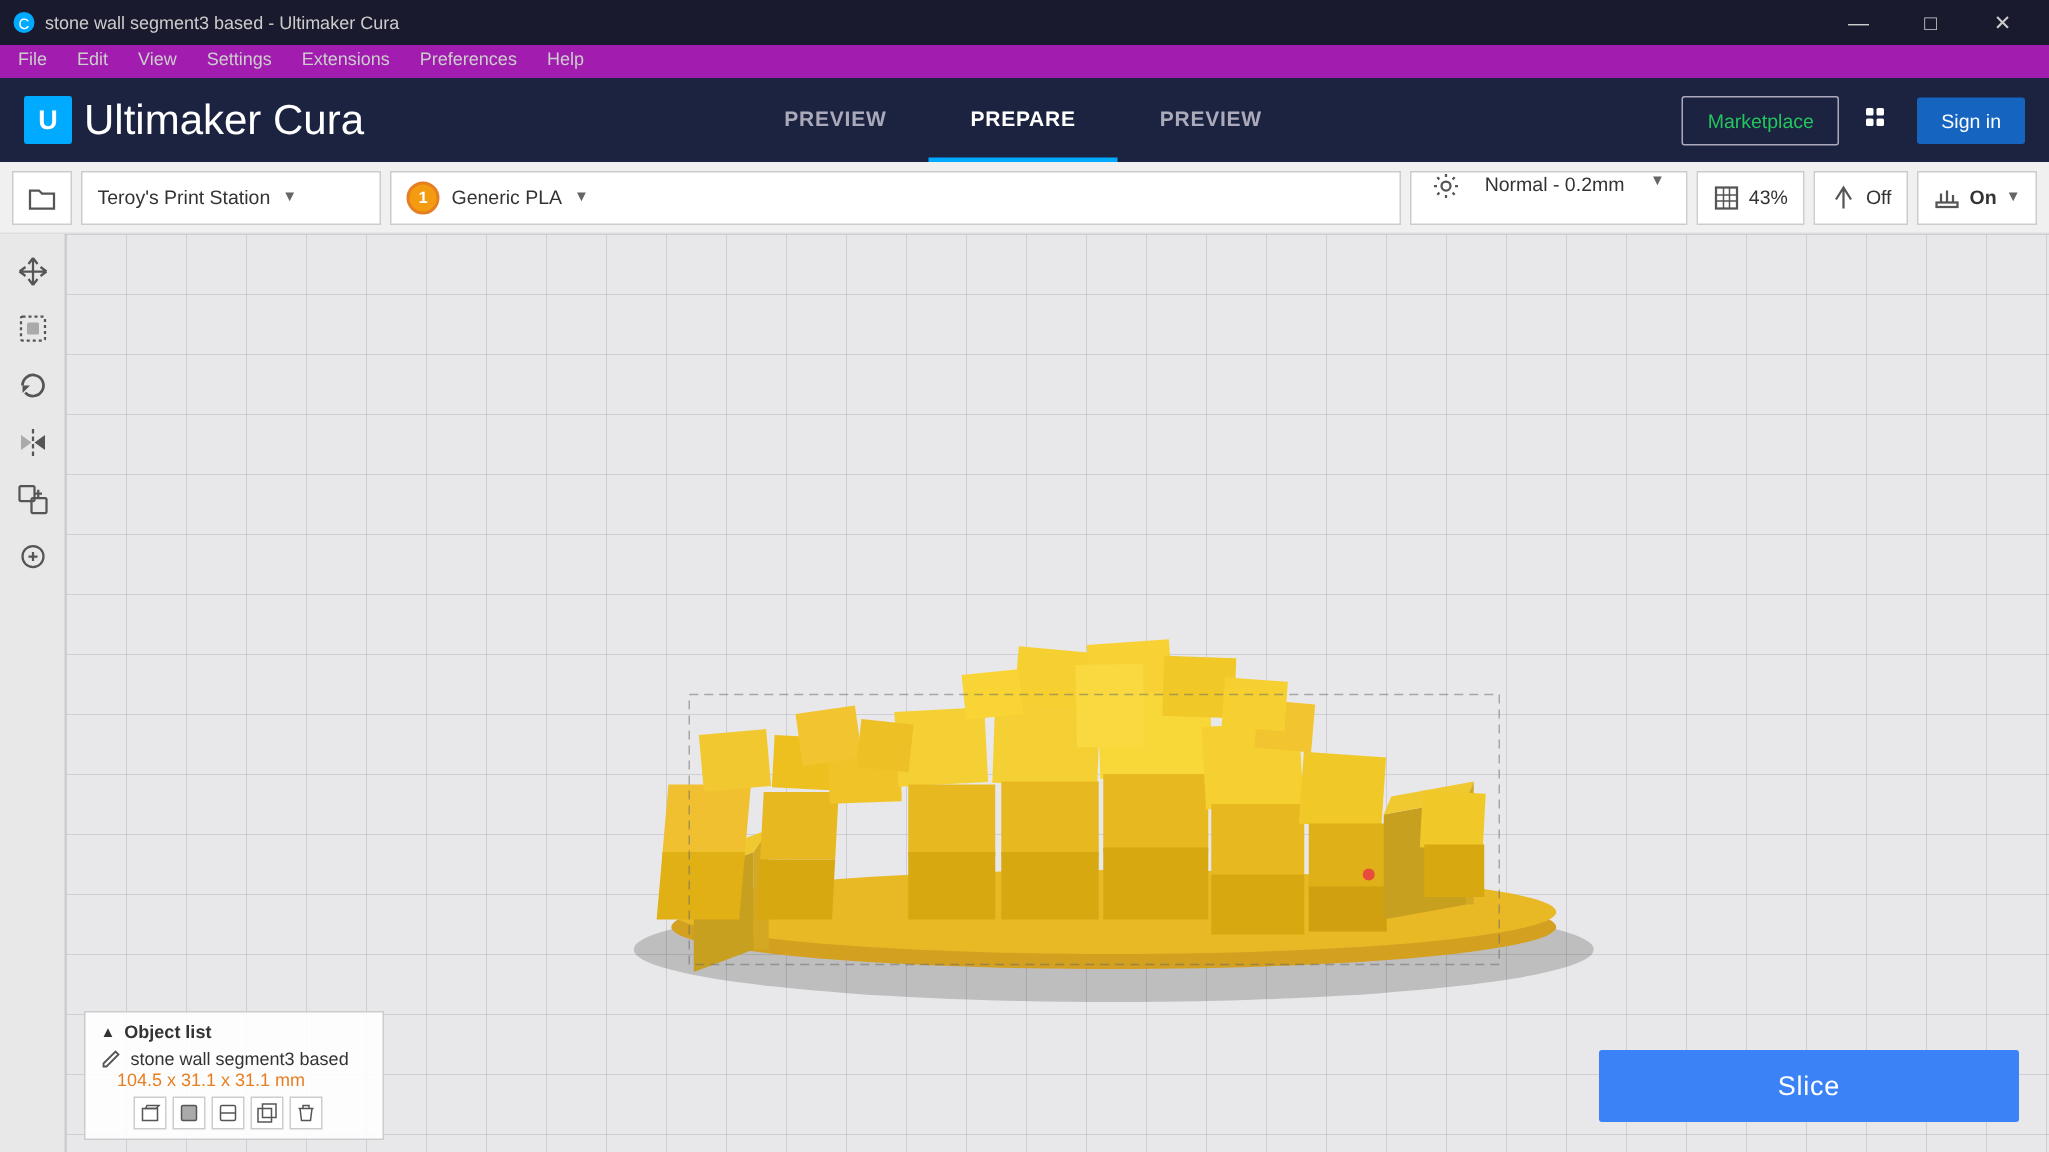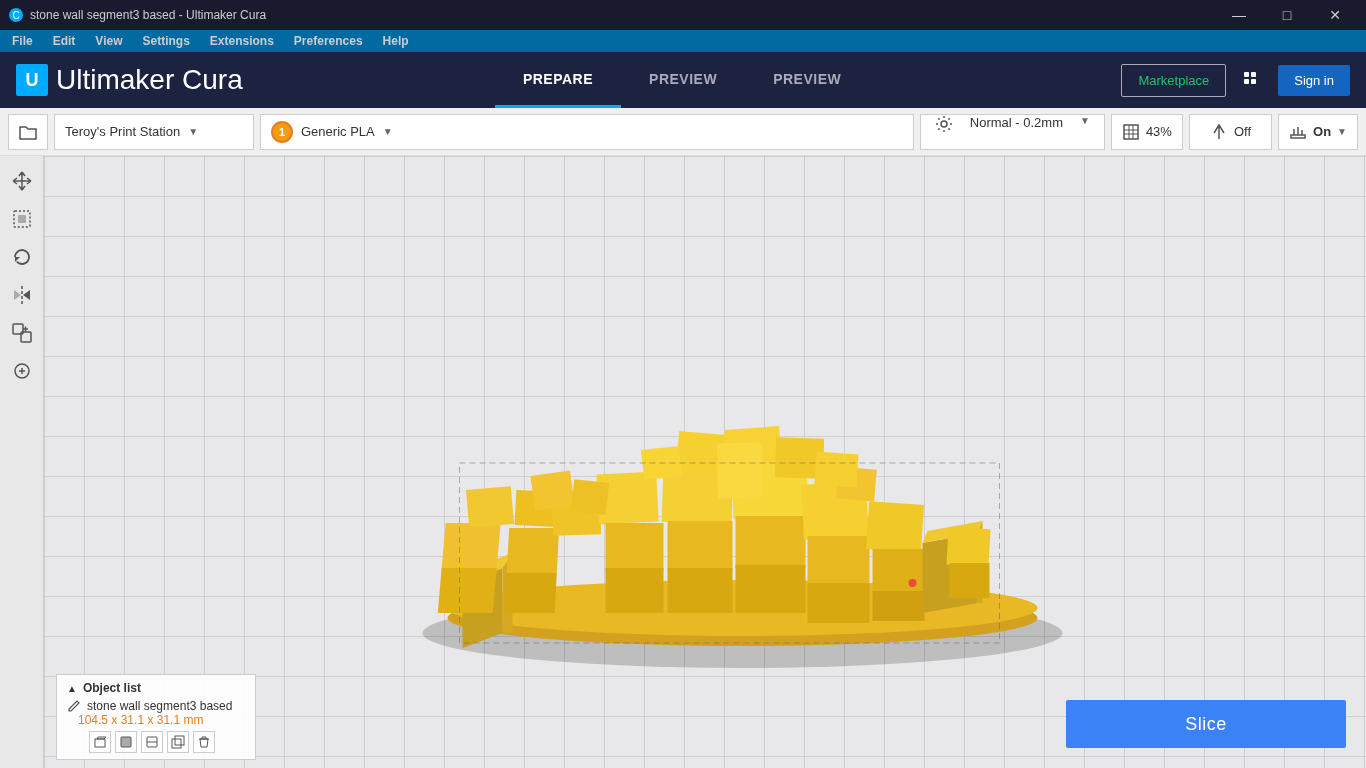--- a/index.html
+++ b/index.html
@@ -25,26 +25,24 @@
       border: none;
       color: #ccc;
       font-size: 14px;
       cursor: pointer;
       display: flex; align-items: center; justify-content: center;
     }
 
     
     .menu-bar {
       height: 22px;
-      background: #0369a1;
+      background: #a21caf;
       display: flex;
-      align-items: center;
       padding: 0 8px;
       gap: 12px;
-      font-weight: bold;
     }
     .menu-item {
       color: #ccc;
       font-size: 12px;
       cursor: pointer;
       padding: 2px 4px;
     }
 
     
     .nav-bar {
@@ -162,21 +160,21 @@
       cursor: pointer;
       gap: 6px;
       font-size: 13px;
       color: #333;
     }
     .support-group {
       display: flex; align-items: center;
       background: white;
       border: 1px solid #ccc;
       height: 36px;
-      padding: 0 20px;
+      padding: 0 10px;
       cursor: pointer;
       gap: 6px;
       font-size: 13px;
       color: #333;
     }
     .on-group {
       display: flex; align-items: center;
       background: white;
       border: 1px solid #ccc;
       height: 36px;
@@ -356,22 +354,22 @@
     <svg width="32" height="32" viewBox="0 0 32 32">
       <rect width="32" height="32" rx="2" fill="#00aaff"></rect>
       <text x="16" y="22" text-anchor="middle" font-size="18" font-weight="bold" fill="white">U</text>
     </svg>
     <span class="logo-text">
       <span>Ultimaker</span><span style="font-weight:300"> Cura</span>
     </span>
   </div>
 
   <div class="nav-tabs">
+    <div class="nav-tab">PREVIEW</div>
     <div class="nav-tab active">PREPARE</div>
-    <div class="nav-tab">PREVIEW</div>
     <div class="nav-tab">PREVIEW</div>
   </div>
 
   <div class="nav-right">
     <button class="marketplace-btn">Marketplace</button>
     <div class="grid-icon-btn">
       <svg width="20" height="20" viewBox="0 0 20 20" fill="white">
         <rect x="2" y="2" width="5" height="5" rx="1"></rect>
         <rect x="9" y="2" width="5" height="5" rx="1"></rect>
         <rect x="2" y="9" width="5" height="5" rx="1"></rect>

